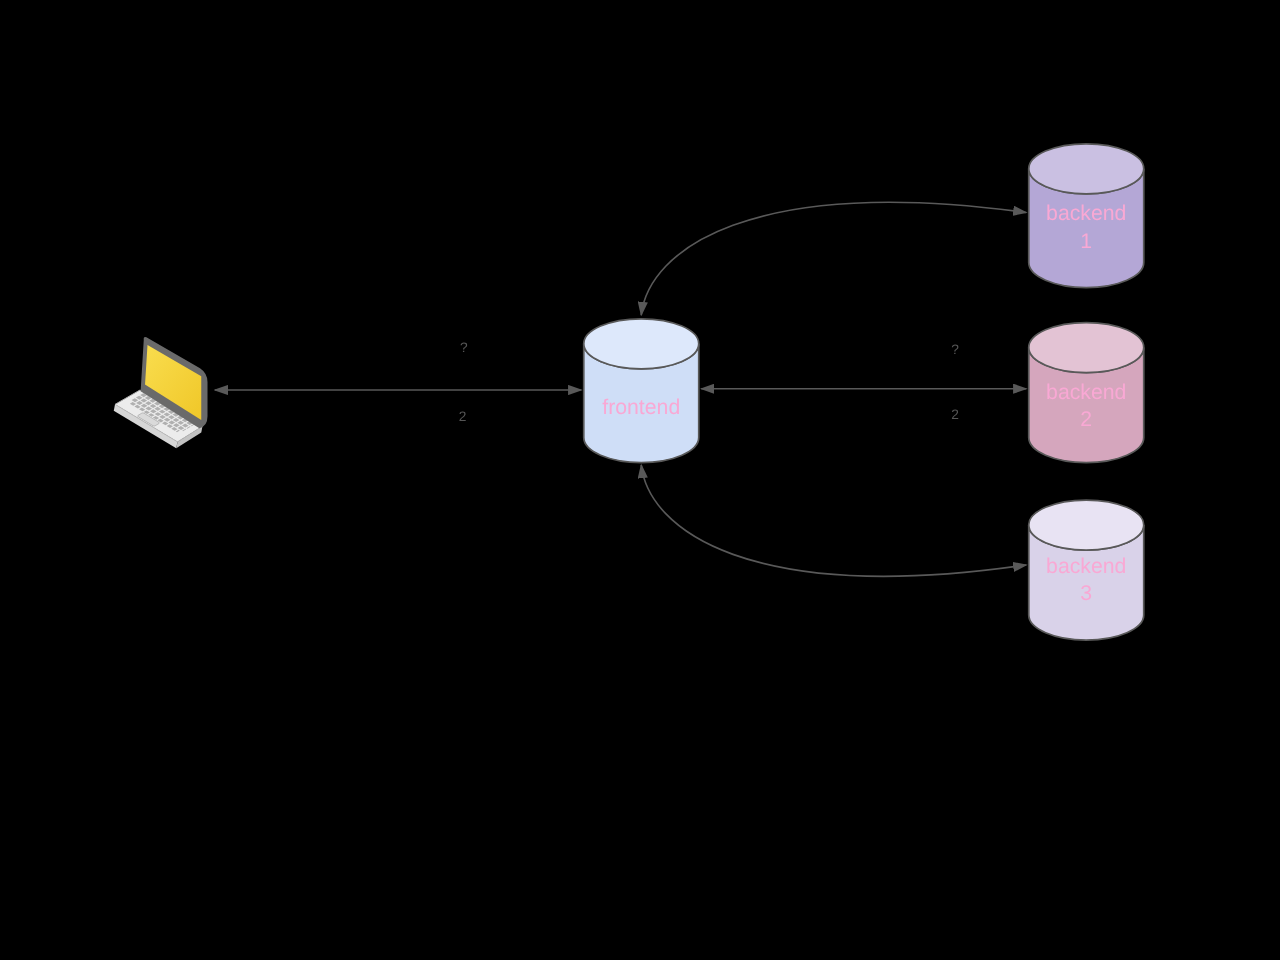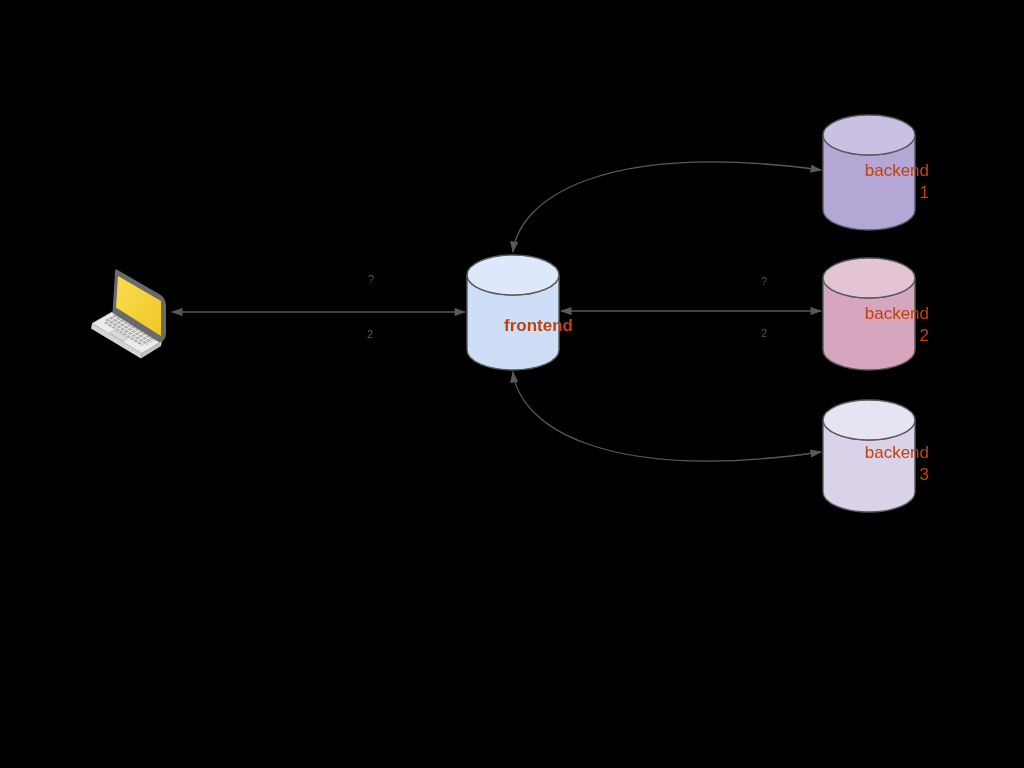--- a/index.html
+++ b/index.html
@@ -7,24 +7,24 @@
     width:1024px;height:768px;
     background:#000000;
     font-family:"Liberation Sans", sans-serif;
     position:relative;
     overflow:hidden;
   }
   .canvas{position:absolute;left:0;top:0;width:1024px;height:768px;}
   svg{position:absolute;left:0;top:0;}
   .node-label{
     position:absolute;
-    color:#c2410c;
+    color:#f9a8d4;
     font-size:17px;
     line-height:22px;
-    text-align:right;
+    text-align:center;
     white-space:pre-line;
     width:120px;
     transform:translateX(-50%);
     pointer-events:none;
   }
   .edge-label{
     position:absolute;
     color:#555555;
     font-size:11px;
     line-height:11px;
@@ -90,21 +90,21 @@
       <path class="cyl" d="M823,278 L823,350 A46,20 0 0 0 915,350 L915,278 A46,20 0 0 1 823,278 Z" fill="#d5a6bd" stroke="#595959"></path>
       <ellipse class="cyl" cx="869" cy="278" rx="46" ry="20" fill="#e3c3d4" stroke="#595959"></ellipse>
     </g>
 
     <g>
       <path class="cyl" d="M823,420 L823,492 A46,20 0 0 0 915,492 L915,420 A46,20 0 0 1 823,420 Z" fill="#d9d2e9" stroke="#595959"></path>
       <ellipse class="cyl" cx="869" cy="420" rx="46" ry="20" fill="#e8e3f3" stroke="#595959"></ellipse>
     </g>
   </svg>
 
-  <div class="node-label" style="left:513px; top:315px;font-weight:bold;">frontend</div>
+  <div class="node-label" style="left:513px; top:315px;">frontend</div>
   <div class="node-label" style="left:869px; top:160px;">backend
 1</div>
   <div class="node-label" style="left:869px; top:303px;">backend
 2</div>
   <div class="node-label" style="left:869px; top:442px;">backend
 3</div>
 
   <div class="edge-label" style="left:371px; top:279px;">?</div>
   <div class="edge-label" style="left:370px; top:334px;">2</div>
   <div class="edge-label" style="left:764px; top:281px;">?</div>

